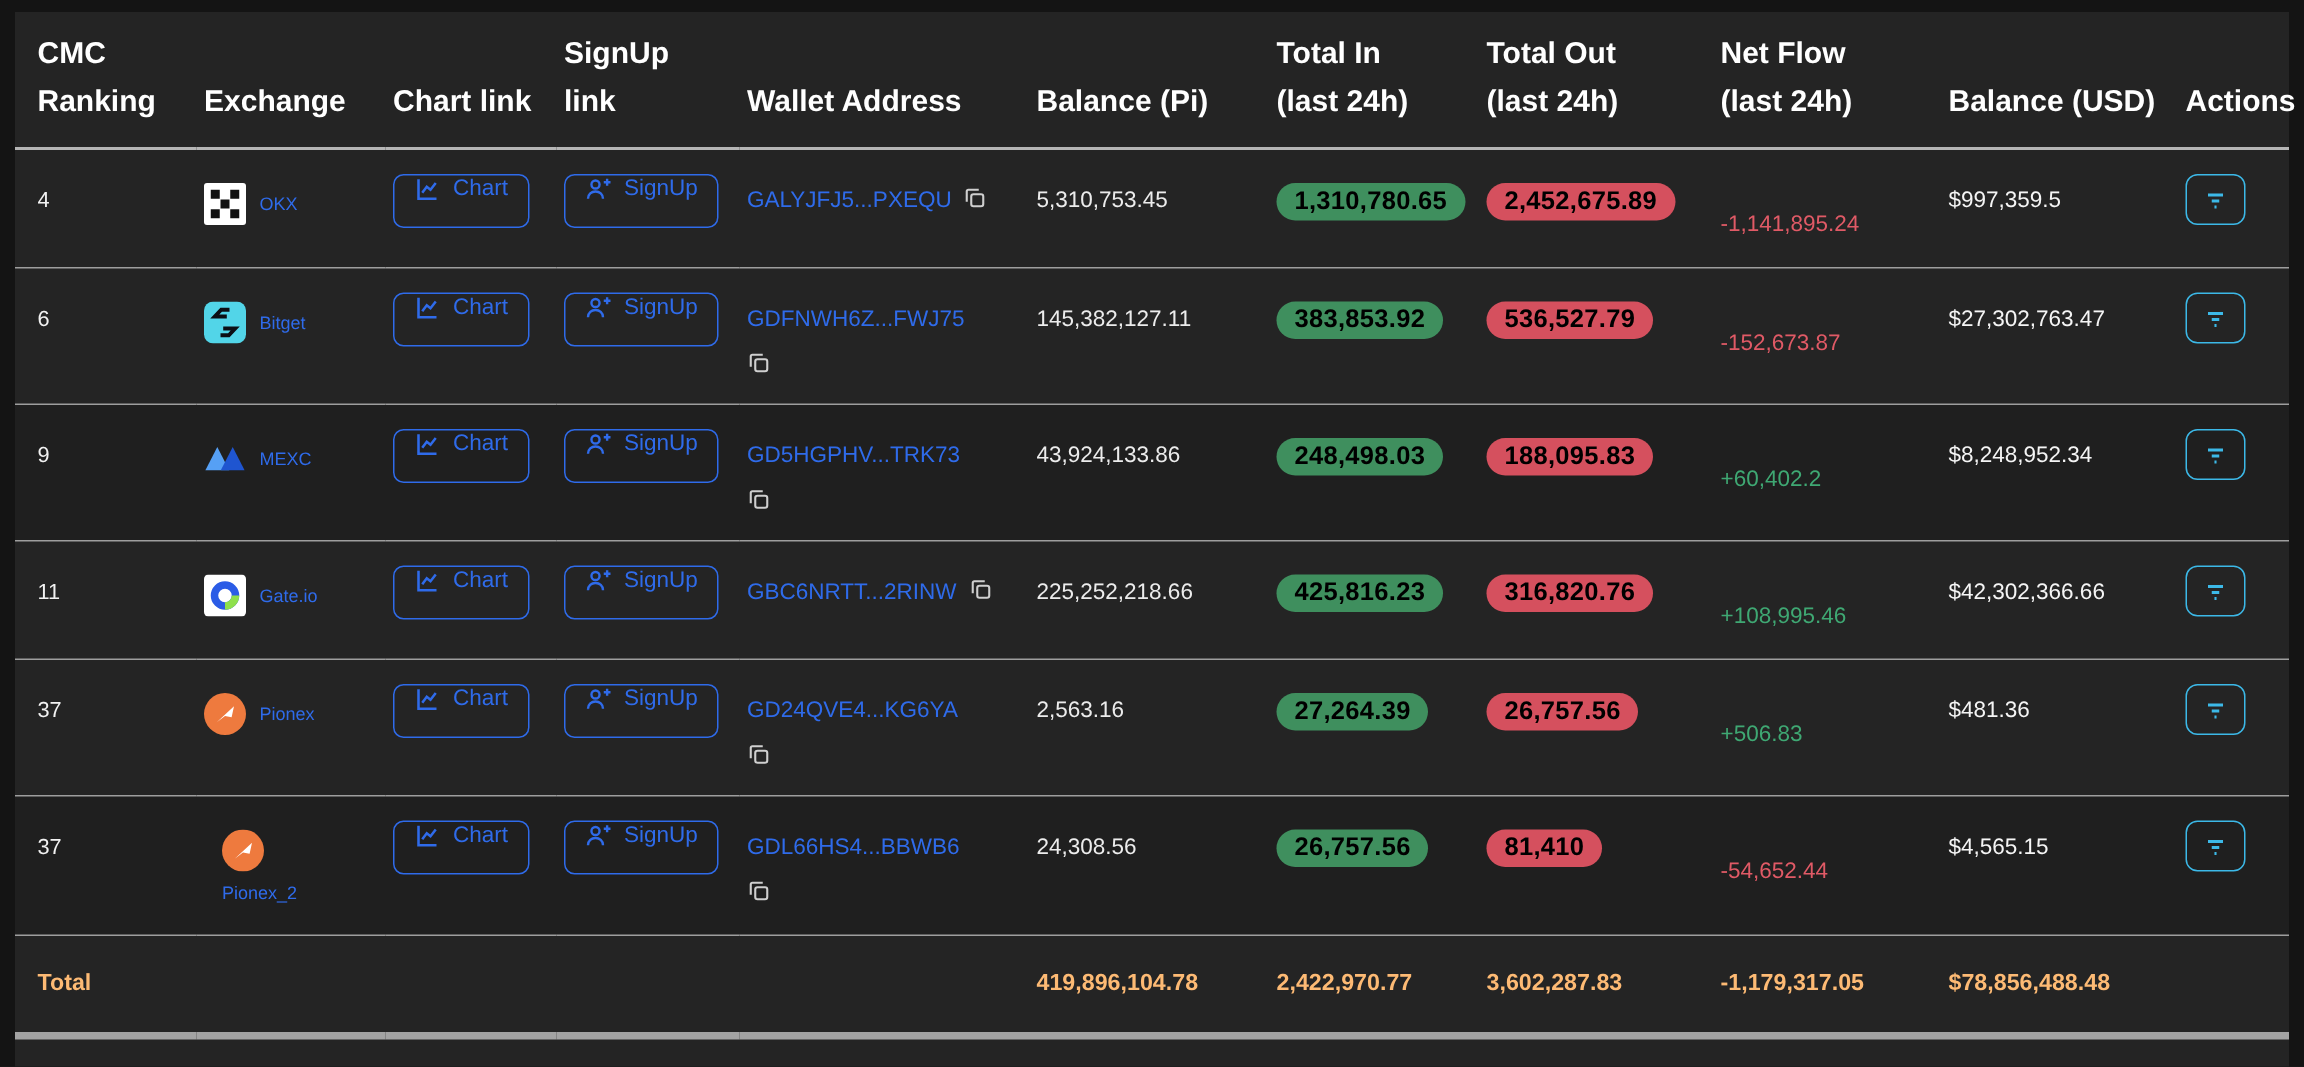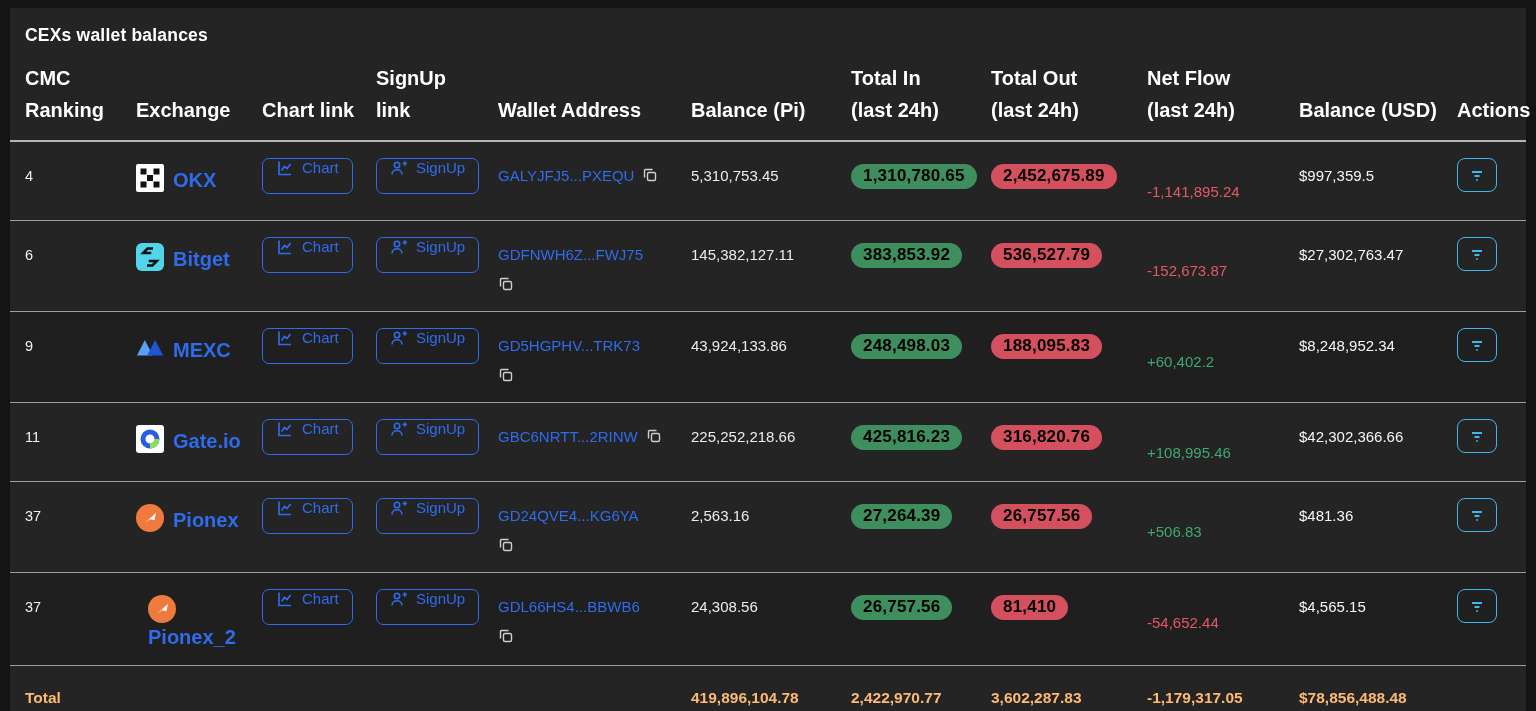--- a/index.html
+++ b/index.html
@@ -16,21 +16,21 @@
   th .hwrap { display:inline-block; }
   th.h-rank .hwrap { max-width:72px; }
   th.h-in .hwrap, th.h-out .hwrap, th.h-net .hwrap { max-width:114px; }
   tbody td { vertical-align:top; padding:16px 8px 16px 5px; border-bottom:1px solid #9e9e9e;
              color:#ececec; font-size:15px; line-height:24px; }
   tbody td:first-child { padding-left:15px; }
   tr.shaded td { background:#1f1f1f; }
   td.txt { padding-top:22px; }
   .rank { color:#f2f2f2; font-size:14.5px; }
   
-  .exlink { display:inline-flex; align-items:flex-end; gap:9px; text-decoration:none; color:#2f6bea; font-size:20px; flex-wrap:wrap;font-weight:bold; }
+  .exlink { display:inline-flex; align-items:center; gap:9px; text-decoration:none; color:#2f6bea; font-size:12px; flex-wrap:wrap; }
   .exlink .exname { color:#2f6bea; }
   .exlink.stacked { max-width:60px; row-gap:2px;margin-left:12px; }
   .exlink.stacked .exname { flex-basis:100%; }
   .logo { width:28px; height:28px; display:inline-flex; align-items:center; justify-content:center; flex:0 0 auto; }
   
   .btn { display:inline-flex; gap:8px; height:36px; padding:0 13px;
          background:transparent; border:1.5px solid #2f6bea; border-radius:7px; color:#2f6bea;
          font-size:15px; font-family:"Liberation Sans", sans-serif; cursor:pointer; }
   .btn svg { flex:0 0 auto; }
   
@@ -50,21 +50,20 @@
   .actbtn { width:40px; height:34px; background:transparent; border:1.5px solid #3cb9e8; border-radius:8px;
             display:inline-flex; align-items:center; justify-content:center; cursor:pointer; }
   
   tr.total-row td { border-bottom:5px solid #a3a3a3; padding-top:20px; padding-bottom:20px;
                     font-weight:700; color:#fdba74; font-size:15.5px; }
 </style>
 </head>
 <body>
 
 <div class="card">
-  <div class="page-title">CEXs wallet balances</div>
 
   <table>
     <colgroup>
       <col class="w-rank">
         <col class="w-ex">
         <col class="w-chart">
         <col class="w-signup">
         <col class="w-wallet">
       <col class="w-pi">
         <col class="w-in">

